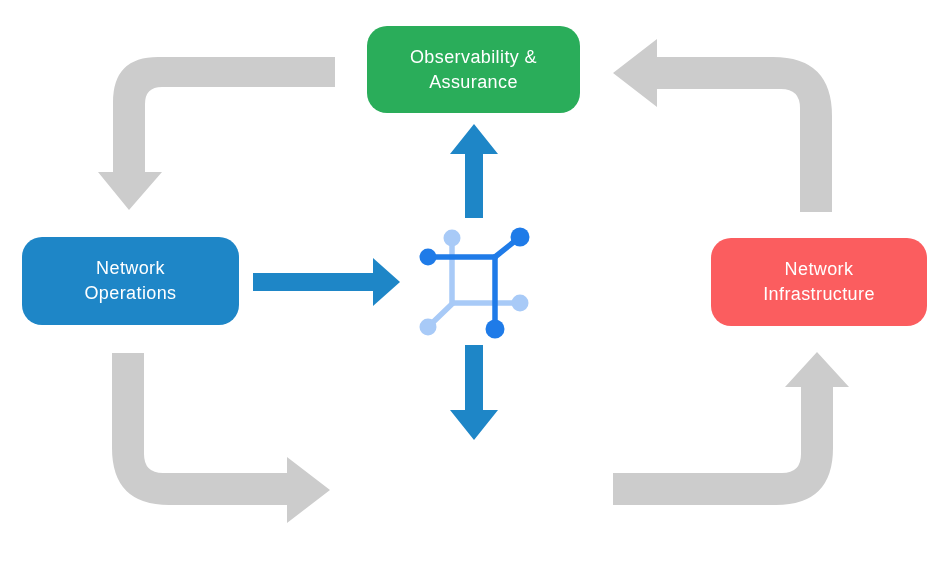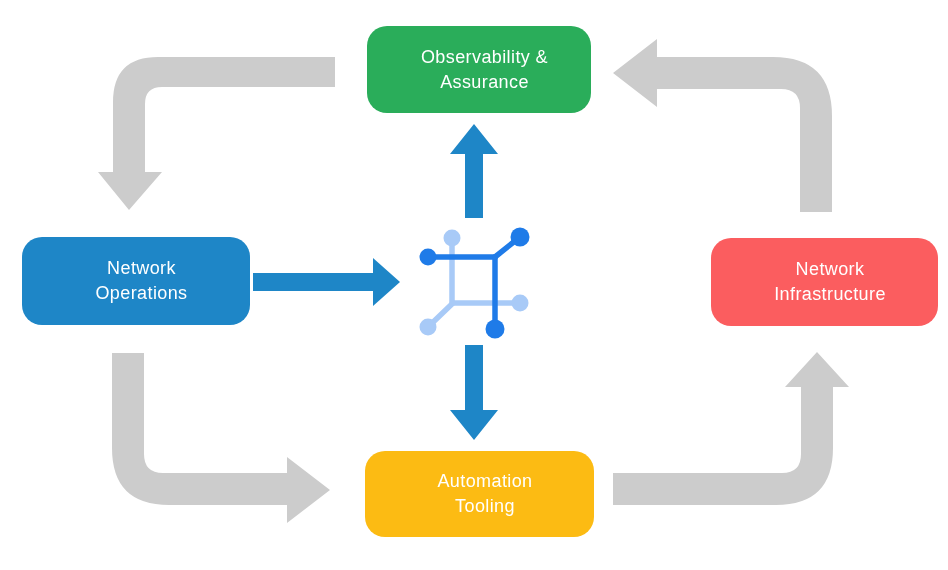--- a/index.html
+++ b/index.html
@@ -15,21 +15,20 @@
     font-family: "Liberation Sans", sans-serif;
     overflow: hidden;
   }
   .node {
     position: absolute;
     border-radius: 20px;
     display: flex;
     align-items: center;
     justify-content: center;
     text-align: center;
-    padding-left: 11px;
   }
   .node-label {
     color: #ffffff;
     font-size: 18px;
     font-weight: 500;
     line-height: 1.38;
     letter-spacing: 0.4px;
     white-space: pre-line;
   }
   .node-observability { left: 367px; top: 26px;  width: 213px; height: 87px; background: var(--green); }
@@ -102,18 +101,14 @@
   <div class="node node-operations">
     <span class="node-label">Network
 Operations</span>
   </div>
 
   <div class="node node-infrastructure">
     <span class="node-label">Network
 Infrastructure</span>
   </div>
 
-  <div class="node node-automation">
-    <span class="node-label">Automation
-Tooling</span>
-  </div>
 
 </div>
 
 </body></html>

